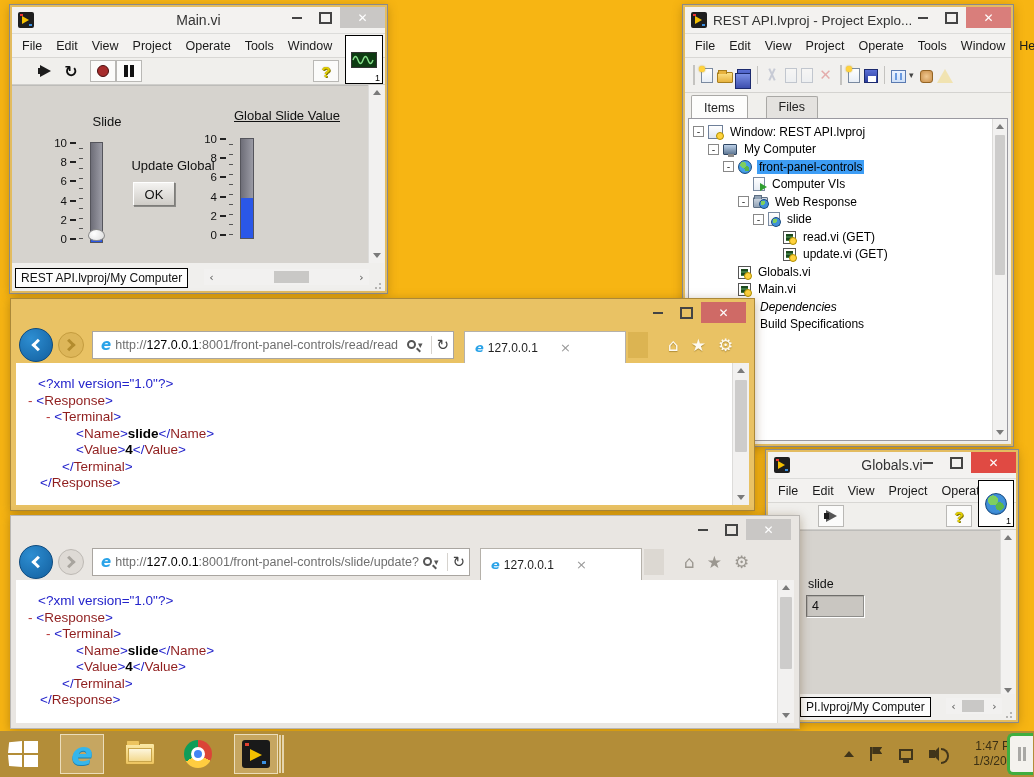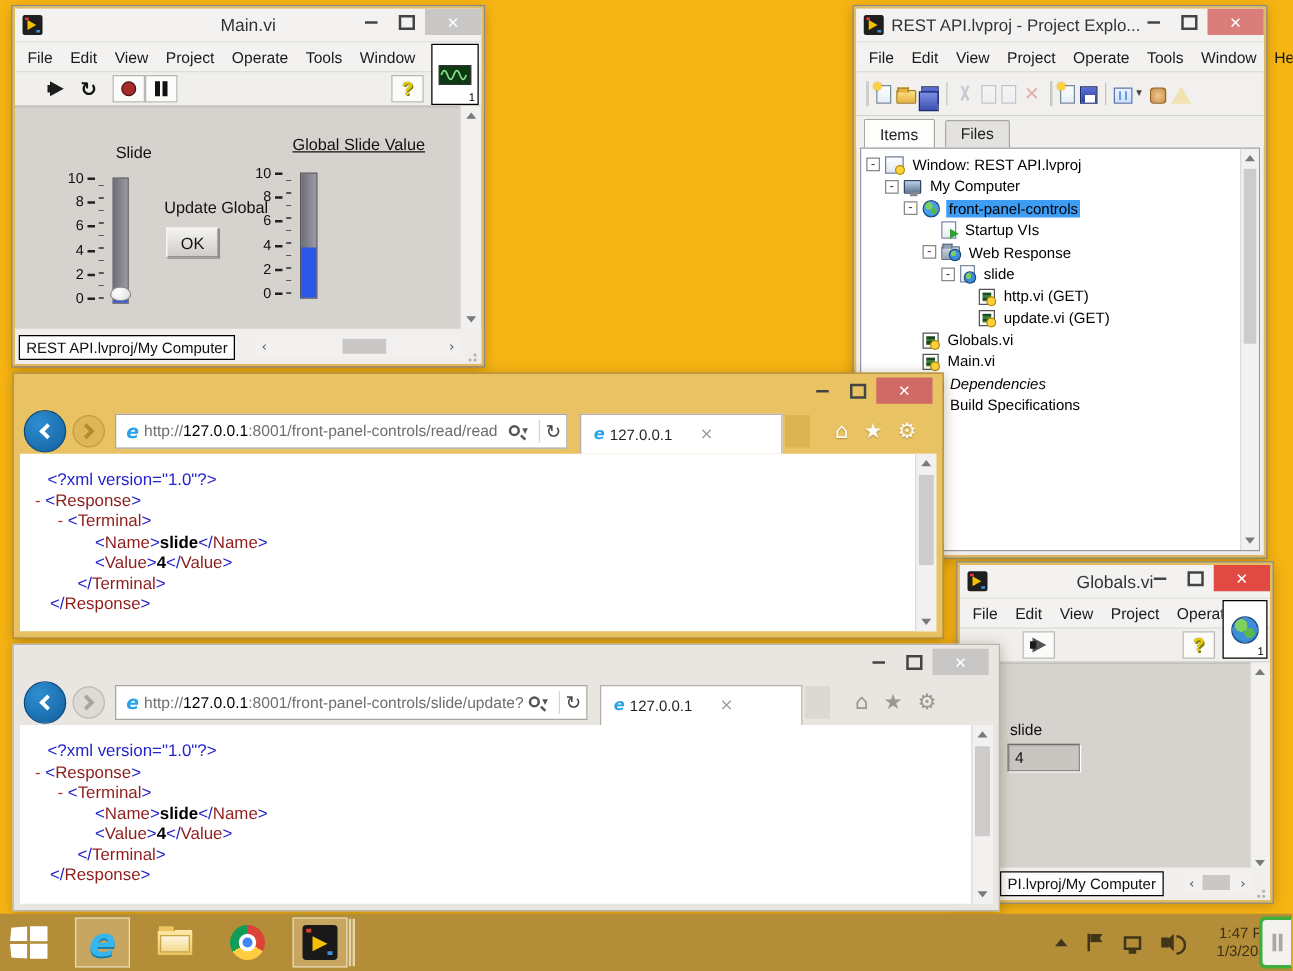--- a/index.html
+++ b/index.html
@@ -89,21 +89,21 @@
   .dim { opacity:.4; }
   .xi-cut::before, .xi-cut::after { content:""; position:absolute; left:7px; top:1px; width:2px; height:13px; background:#8a93b0; }
   .xi-cut::before { transform:rotate(25deg); } .xi-cut::after { transform:rotate(-25deg); }
   .xi-x { color:#d04848; font-size:15px; font-weight:bold; line-height:16px; text-align:center; }
   .xi-grid { background:linear-gradient(#eaf2ff,#cfe0f8); border:1px solid #5a7ab0; width:15px; height:13px; margin-top:2px; }
   .xi-grid::before { content:""; position:absolute; inset:2px 3px; background:repeating-linear-gradient(90deg,#6a9ae0 0 2px,transparent 2px 5px); }
   .xi-hand { background:radial-gradient(#f0c890,#c98f4a); border:1px solid #946423; width:13px; height:13px; margin-top:2px; border-radius:3px; }
   .xi-warn { width:0; height:0; border-left:8px solid transparent; border-right:8px solid transparent; border-bottom:14px solid #f2cf55; margin-top:1px; }
   .xi-caret { color:#444; font-size:9px; margin-left:1px; }
   .px-tabs { position:absolute; left:0; right:0; display:flex; align-items:flex-end; padding-left:6px; background:#f0efec; }
-  .px-tab { font-size:12.5px; color:#222; border:1px solid #a9a8a5; border-bottom:none; background:#e4e2df; padding:3px 12px 4px; margin-right:8px; border-radius:2px 2px 0 0; }
+  .px-tab { font-size:12.5px; color:#222; border:1px solid #a9a8a5; border-bottom:none; background:#e4e2df; padding:3px 12px 4px; margin-right:18px; border-radius:2px 2px 0 0; }
   .px-tab.active { background:#fdfdfc; padding-top:5px; position:relative; top:1px; }
   .px-tree { position:absolute; left:3px; right:3px; bottom:3px; background:#fff; border:1px solid #9a99a0; overflow:hidden; }
   .trow { height:17.5px; display:flex; align-items:center; font-size:12px; color:#000; white-space:nowrap; }
   .exp { width:11px; height:11px; border:1px solid #888; background:#fff; font-size:10px; line-height:9px; text-align:center; color:#333; margin-right:4px; flex:none; font-family:"DejaVu Sans Mono",monospace; }
   .exp:empty { visibility:hidden; }
   .ticon { width:15px; height:14px; margin-right:5px; position:relative; flex:none; }
   .tlabel { padding:0 2px; }
   .tlabel.sel { background:#3d9df5; }
   .ti-project { background:linear-gradient(#fff,#dfe6f0); border:1px solid #6e7f99; }
   .ti-project::after { content:""; position:absolute; right:-2px; bottom:-2px; width:6px; height:6px; background:#ffd23d; border-radius:50%; border:1px solid #b08f00; }
@@ -346,36 +346,36 @@
         <span class="tlabel">My Computer</span>
       </div>
       <div class="trow" style="padding-left:30px;">
         <span class="exp">-</span>
         <span class="ticon ti-globe"></span>
         <span class="tlabel sel">front-panel-controls</span>
       </div>
       <div class="trow" style="padding-left:45px;">
         <span class="exp"></span>
         <span class="ticon ti-startup"></span>
-        <span class="tlabel">Startup VIs</span>
+        <span class="tlabel">Computer VIs</span>
       </div>
       <div class="trow" style="padding-left:45px;">
         <span class="exp">-</span>
         <span class="ticon ti-webfolder"></span>
         <span class="tlabel">Web Response</span>
       </div>
       <div class="trow" style="padding-left:60px;">
         <span class="exp">-</span>
         <span class="ticon ti-webpage"></span>
         <span class="tlabel">slide</span>
       </div>
       <div class="trow" style="padding-left:75px;">
         <span class="exp"></span>
         <span class="ticon ti-vi"></span>
-        <span class="tlabel">http.vi (GET)</span>
+        <span class="tlabel">read.vi (GET)</span>
       </div>
       <div class="trow" style="padding-left:75px;">
         <span class="exp"></span>
         <span class="ticon ti-vi"></span>
         <span class="tlabel">update.vi (GET)</span>
       </div>
       <div class="trow" style="padding-left:30px;">
         <span class="exp"></span>
         <span class="ticon ti-vi"></span>
         <span class="tlabel">Globals.vi</span>

